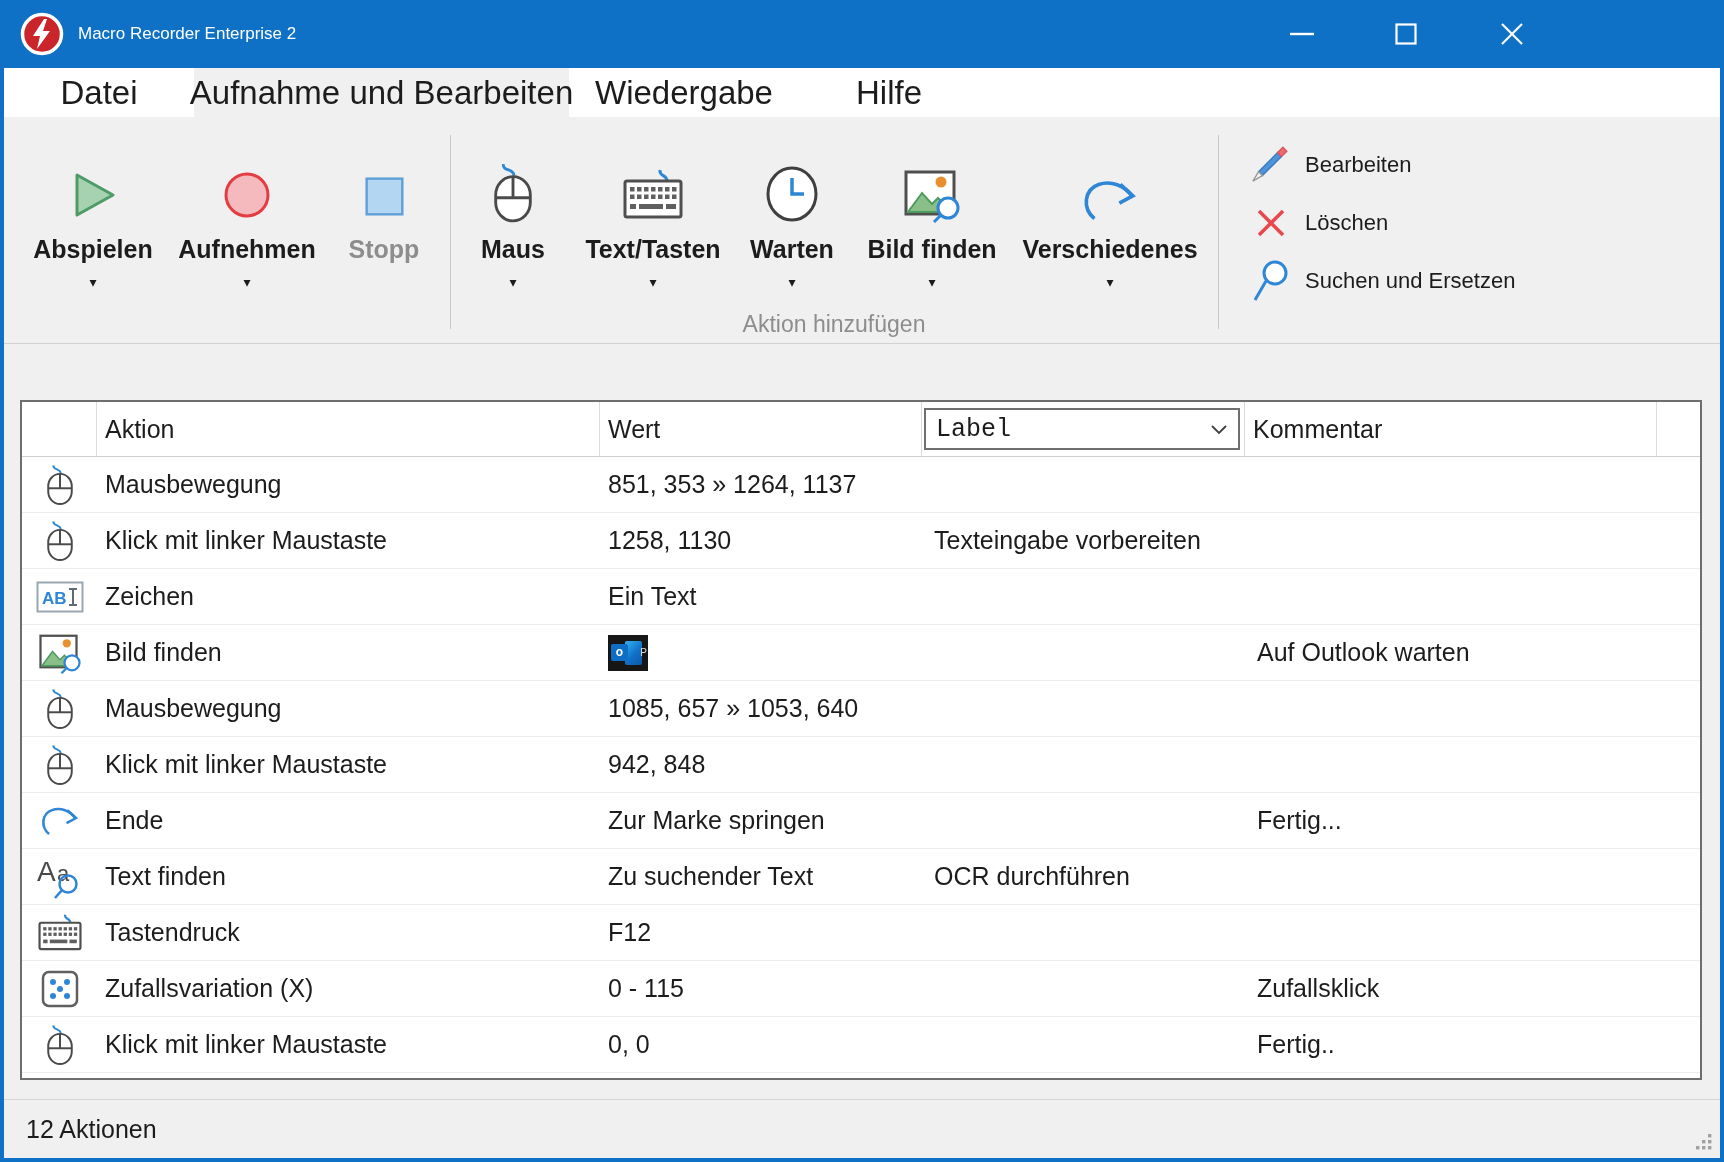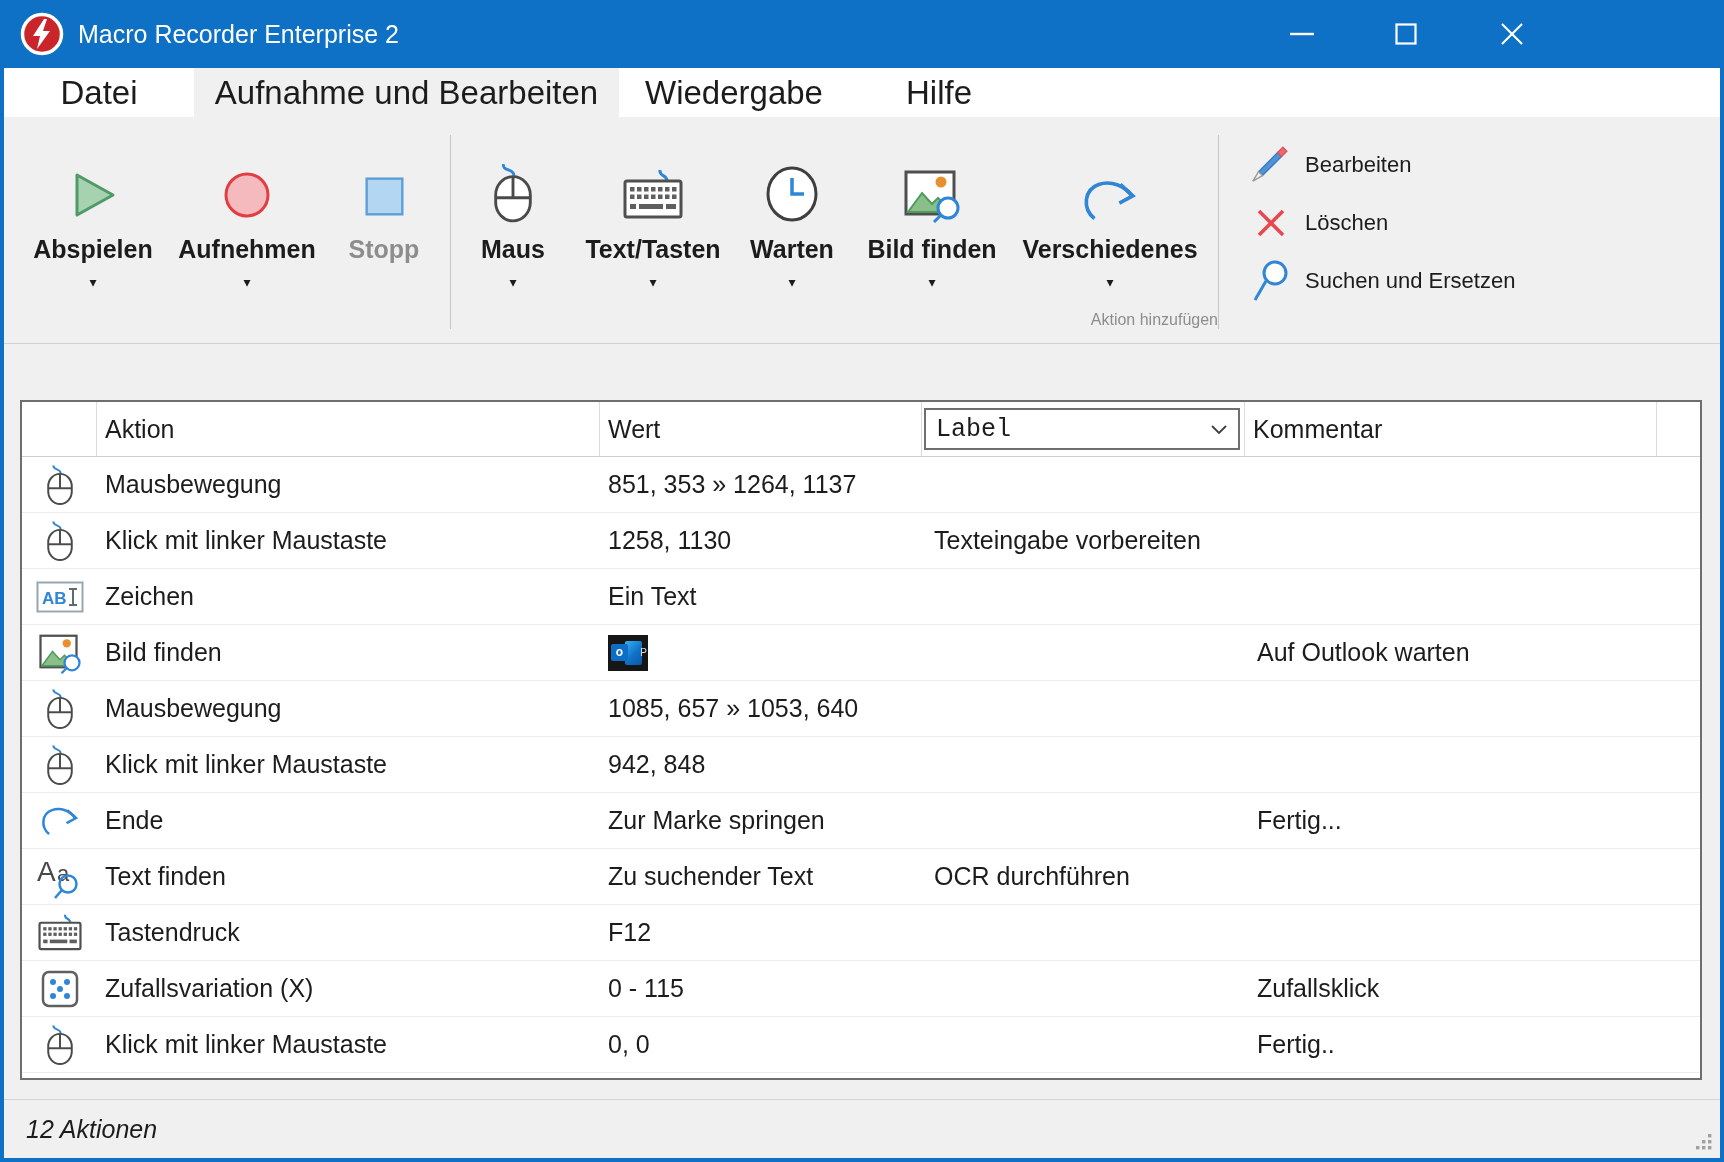--- a/index.html
+++ b/index.html
@@ -12,39 +12,39 @@
   html,body{margin:0;padding:0;background:#fff;}
   body{font-family:"Liberation Sans","DejaVu Sans",sans-serif;color:var(--ink);}
   .window{position:relative;width:1724px;height:1162px;box-sizing:border-box;
     border-left:4px solid var(--blue);border-right:4px solid var(--blue);border-bottom:4px solid var(--blue);
     background:#fff;overflow:hidden;}
 
   
   .titlebar{position:absolute;left:0;top:0;width:100%;height:68px;background:var(--blue);
     display:flex;align-items:center;}
   .logo{width:44px;height:44px;margin-left:16px;flex:0 0 auto;display:flex;}
-  .title{color:#fff;font-size:25px;margin-left:14px;white-space:nowrap;}
+  .title{color:#fff;font-size:17px;margin-left:14px;white-space:nowrap;}
   .wc{position:absolute;top:0;width:104px;height:68px;display:flex;align-items:center;justify-content:center;}
   .wc-min{left:1246px;} .wc-max{left:1350px;} .wc-close{left:1456px;}
 
   
   .tabbar{position:absolute;top:68px;left:0;width:100%;height:49px;background:#fff;display:flex;}
   .tab{height:100%;display:flex;align-items:center;justify-content:center;font-size:33px;cursor:default;white-space:nowrap;}
   .tab.active{background:var(--gray-bg);}
 
   
   .ribbon{position:absolute;top:117px;left:0;width:100%;height:227px;background:var(--gray-bg);
     border-bottom:1px solid #d2d2d2;box-sizing:border-box;}
   .rbtn{position:absolute;top:14px;display:flex;flex-direction:column;align-items:center;font-weight:bold;}
   .ricon{height:92px;display:flex;align-items:flex-end;justify-content:center;}
   .rlabel{font-size:25px;margin-top:12px;white-space:nowrap;}
   .rbtn.disabled .rlabel{color:var(--disabled);}
   .rarrow{margin-top:11px;font-size:14px;line-height:1;color:#1c1c1c;}
   .rdiv{position:absolute;top:18px;height:194px;width:1px;background:#c8c8c8;}
-  .rcaption{position:absolute;left:446px;width:768px;top:194px;text-align:right;font-size:16px;color:#8d8d8d;white-space:nowrap;}
+  .rcaption{position:absolute;left:446px;width:768px;top:194px;text-align:center;font-size:23px;color:#8d8d8d;white-space:nowrap;}
   .rtool{position:absolute;left:1246px;height:44px;display:flex;align-items:center;gap:13px;font-size:22px;white-space:nowrap;}
   .rtool .ti{width:42px;display:flex;justify-content:center;flex:0 0 auto;}
 
   
   .content{position:absolute;top:344px;left:0;right:0;bottom:0;background:var(--gray-bg);}
   .table{position:absolute;left:16px;top:56px;width:1682px;height:680px;background:#fff;
     border:2px solid #6e6e6e;box-sizing:border-box;overflow:hidden;}
   .thead,.trow{display:grid;grid-template-columns:75px 503px 322px 323px 412px 1fr;}
   .thead{height:54px;border-bottom:1px solid #cfcfcf;}
   .th{display:flex;align-items:center;padding-left:8px;font-size:25px;border-right:1px solid #dcdcdc;overflow:hidden;white-space:nowrap;}
@@ -61,21 +61,21 @@
   .ol-thumb{width:40px;height:36px;background:#161616;position:relative;overflow:hidden;flex:0 0 auto;}
   .ol-env{position:absolute;left:17px;top:6px;width:17px;height:24px;border-radius:2px;
     background:linear-gradient(135deg,#35b4f1 0%,#1071c8 55%,#0b59a8 100%);}
   .ol-tile{position:absolute;left:3px;top:9px;width:17px;height:17px;background:#0e6ec6;border-radius:2px;
     display:flex;align-items:center;justify-content:center;}
   .ol-o{color:#fff;font-weight:bold;font-size:12px;line-height:1;}
   .ol-txt{position:absolute;right:1px;top:12px;color:#ddd;font-size:10px;}
 
   
   .statusbar{position:absolute;left:0;right:0;bottom:0;height:59px;background:var(--gray-bg);
-    border-top:1px solid #d4d4d4;box-sizing:border-box;display:flex;align-items:center;padding-left:22px;font-size:25px;font-style:italic;}
+    border-top:1px solid #d4d4d4;box-sizing:border-box;display:flex;align-items:center;padding-left:22px;font-size:25px;}
   .grip{position:absolute;right:6px;bottom:6px;display:flex;}
 </style>
 </head>
 <body>
 
 <div class="window">
 
   <div class="titlebar">
     <span class="logo">
       <svg width="44" height="44" viewBox="0 0 44 44">
@@ -99,21 +99,21 @@
           <line x1="2" y1="2" x2="22" y2="22" stroke="#fff" stroke-width="2.2"></line>
           <line x1="22" y1="2" x2="2" y2="22" stroke="#fff" stroke-width="2.2"></line>
         </svg>
     </div>
   </div>
 
   <div class="tabbar">
     <div class="tab" style="width:190px">
         <span>Datei</span>
       </div>
-    <div class="tab active" style="width:425px">
+    <div class="tab active" style="width:375px">
         <span>Aufnahme und Bearbeiten</span>
       </div>
     <div class="tab" style="width:230px">
         <span>Wiedergabe</span>
       </div>
     <div class="tab" style="width:180px">
         <span>Hilfe</span>
       </div>
   </div>
 

